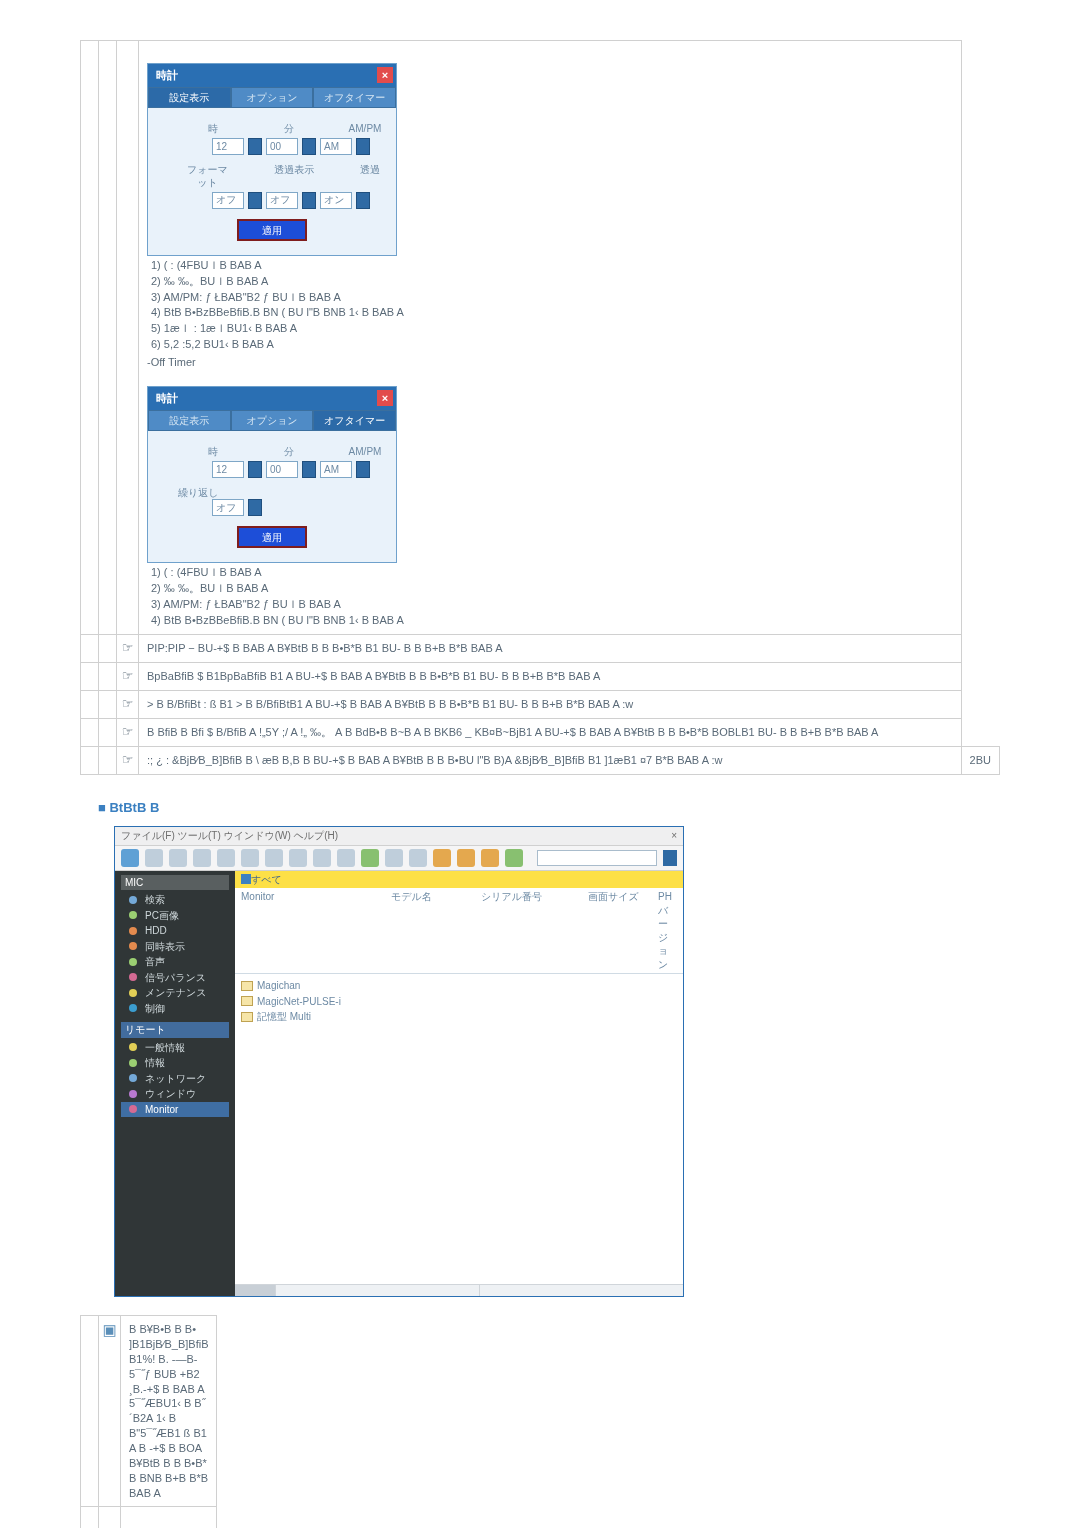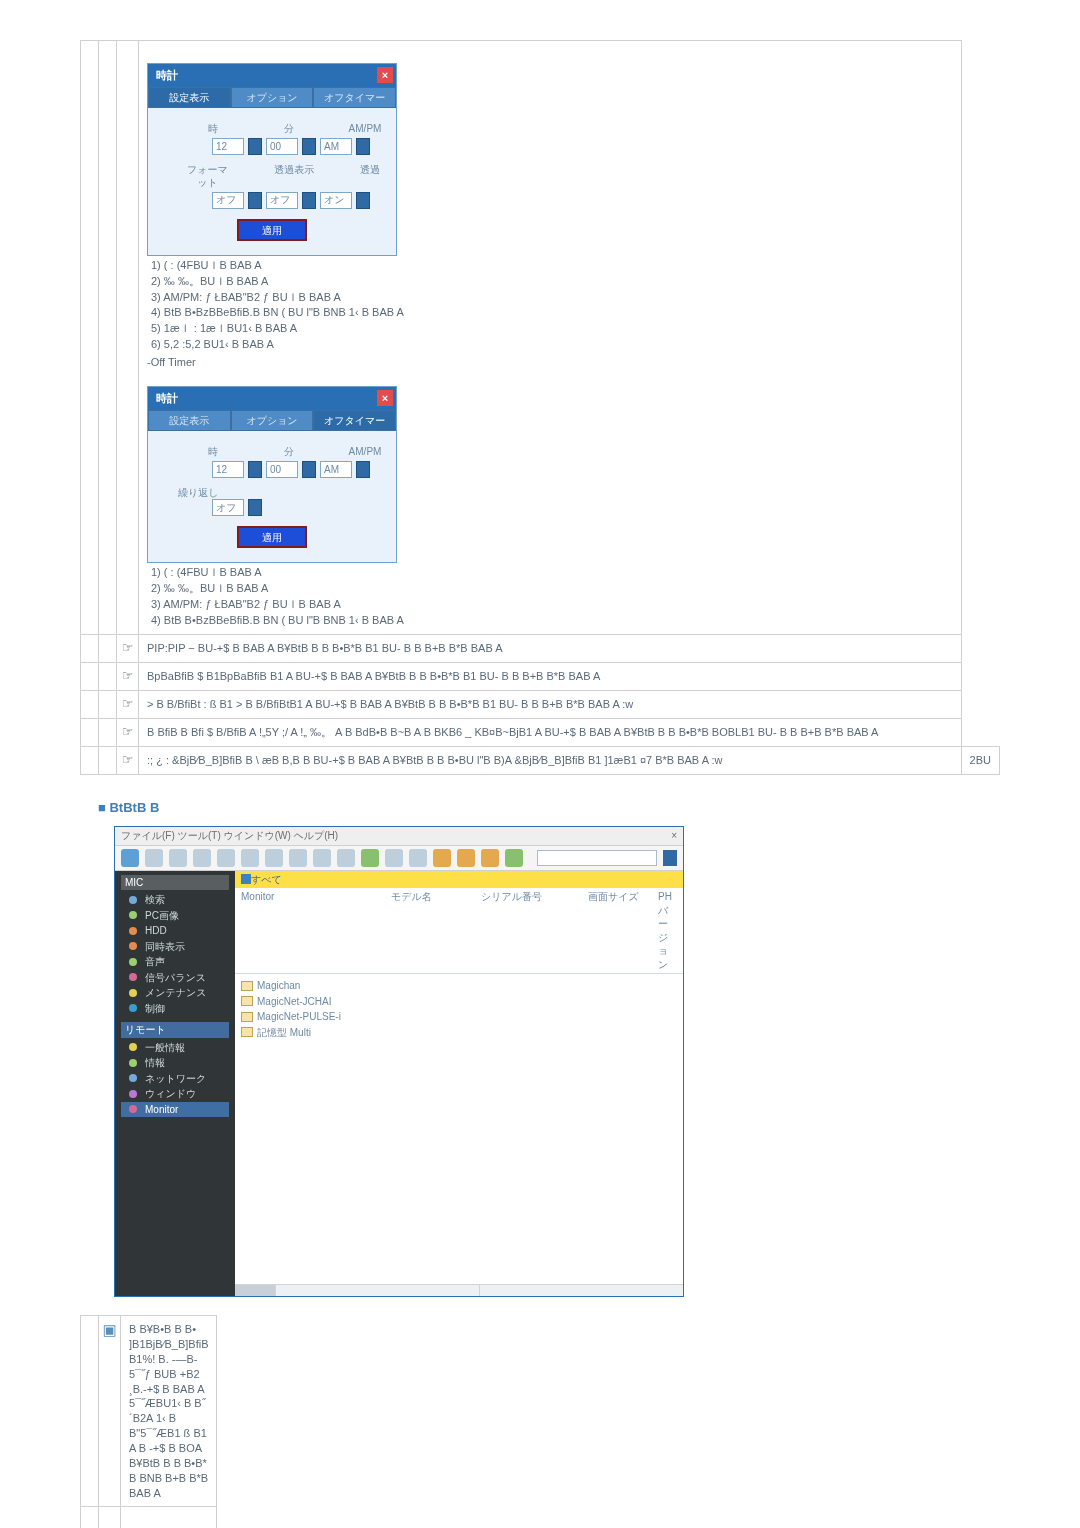--- a/index.html
+++ b/index.html
@@ -417,24 +417,20 @@
         <span class="c5">PHバージョン</span>
       </div>
       <div class="fp-area">
         <div class="fp-items">
           <div class="fp-item">
               <span class="f-ico"></span>
               <span>Magichan</span>
             </div>
           <div class="fp-item">
               <span class="f-ico"></span>
-              <span>MagicNet-JCHAI</span>
-            </div>
-          <div class="fp-item">
-              <span class="f-ico"></span>
               <span>MagicNet-PULSE-i</span>
             </div>
           <div class="fp-item">
               <span class="f-ico"></span>
               <span>記憶型 Multi</span>
             </div>
         </div>
       </div>
       <div class="app-foot">
         <div class="scroll"></div>

